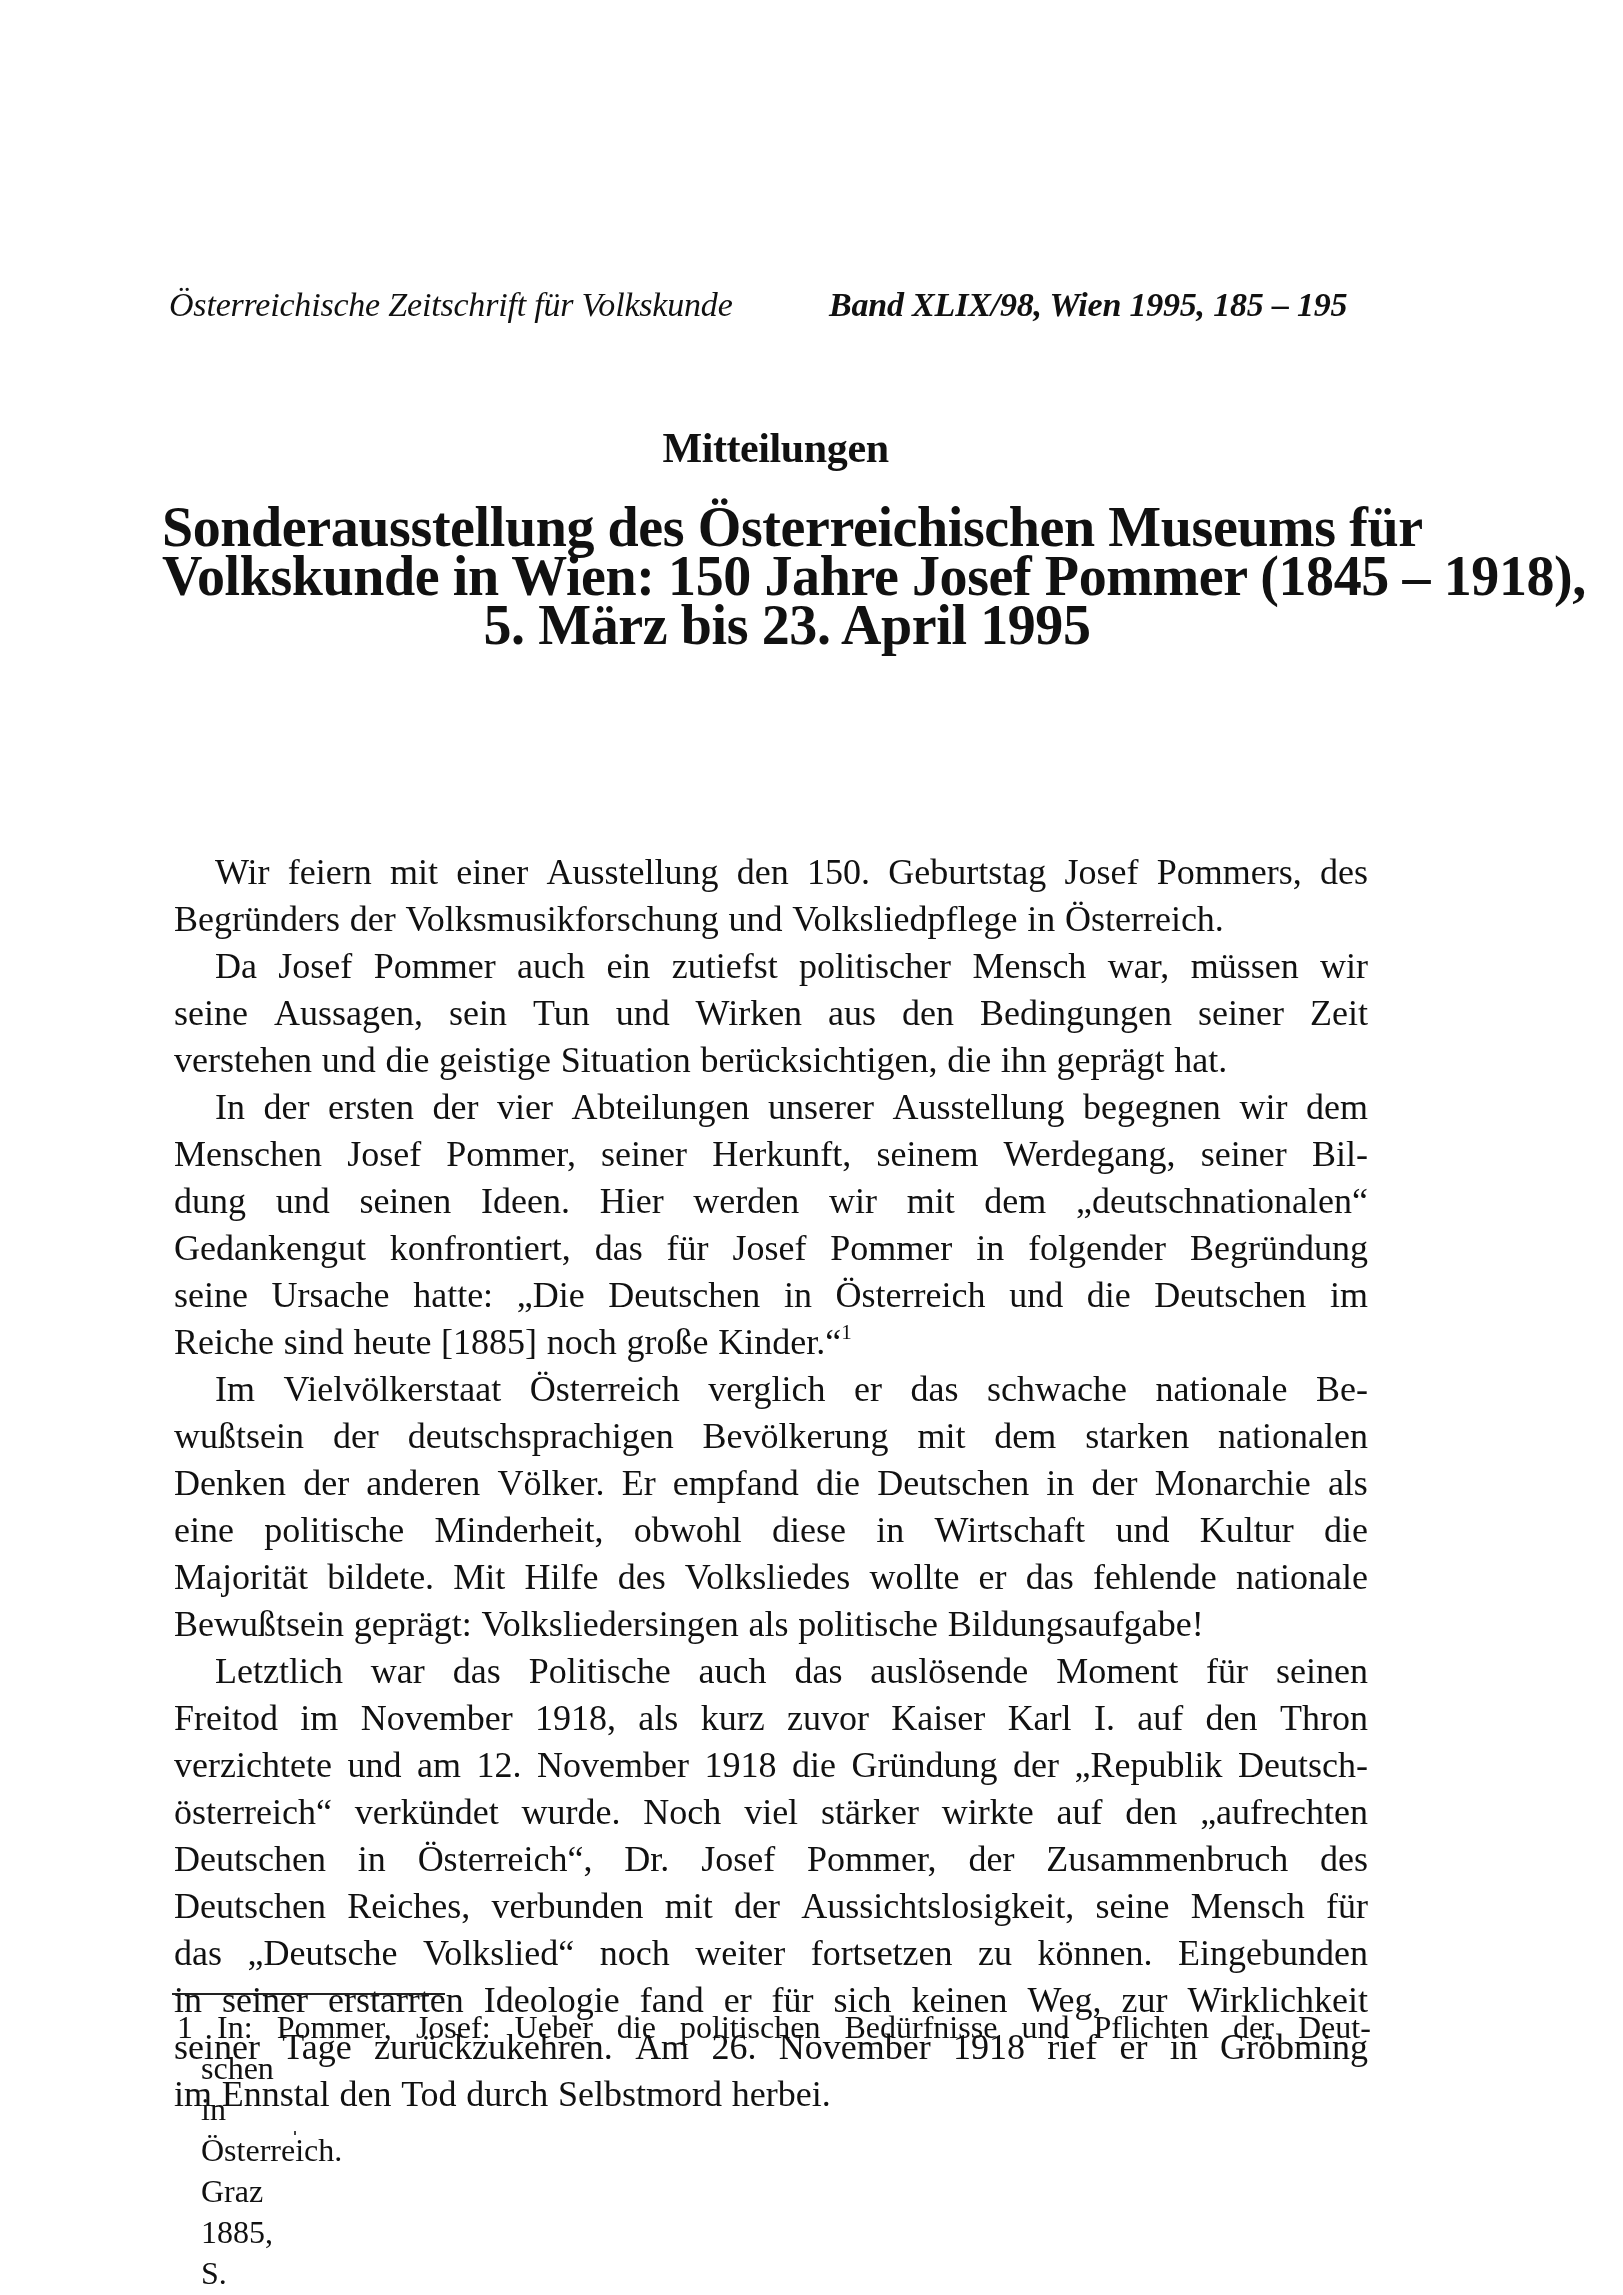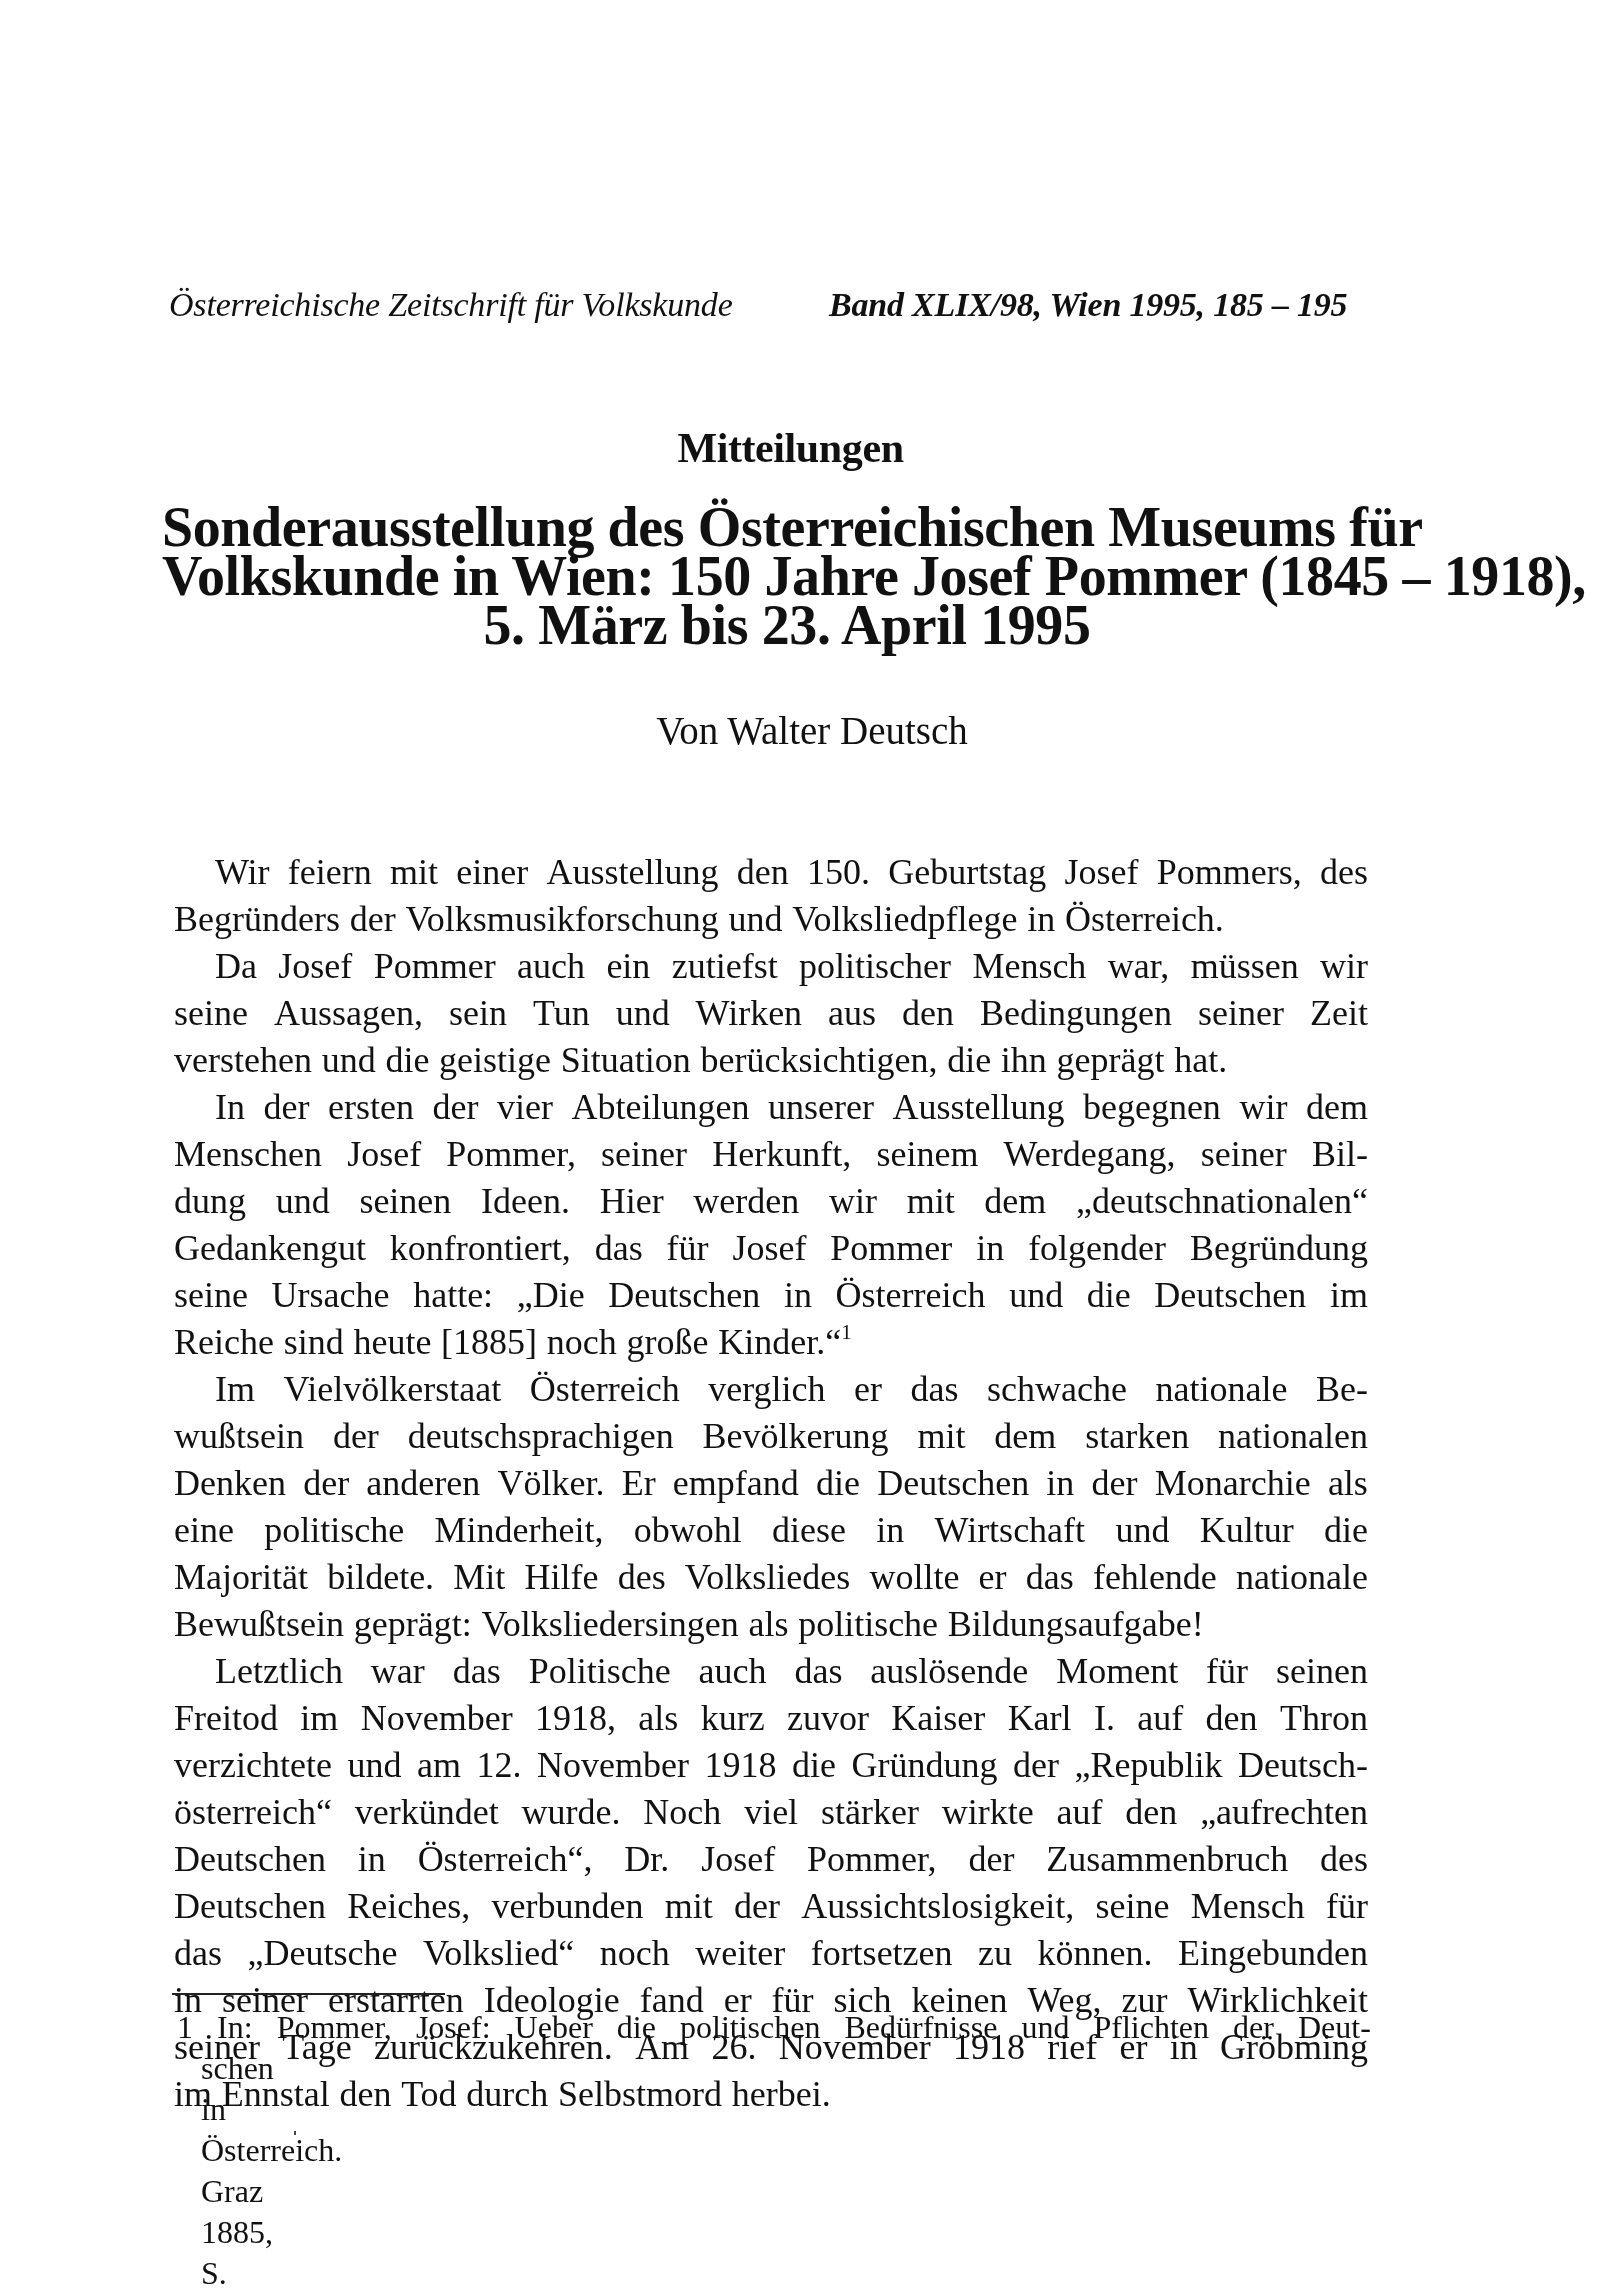--- a/index.html
+++ b/index.html
@@ -4,21 +4,21 @@
 <style>
   html, body { margin: 0; padding: 0; background: #ffffff; }
   body { width: 1624px; height: 2295px; position: relative; overflow: hidden;
          font-family: "Liberation Serif", "DejaVu Serif", serif; color: #111; }
   .page { position: absolute; left: 0; top: 0; width: 1624px; height: 2295px; }
   .running-head { position: absolute; top: 286px; left: 169px; width: 1220px;
          font-style: italic; font-size: 34px; letter-spacing: -0.2px; }
   .running-head .left { position: absolute; left: 0; top: 0; white-space: nowrap; }
   .running-head .right { position: absolute; left: 660px; top: 0; white-space: nowrap; font-weight: bold; }
   .section-title { position: absolute; top: 424px; left: 0; width: 1551px; text-align: center;
-         font-weight: bold; font-size: 42px; letter-spacing: -0.4px; padding-left: 15px; }
+         font-weight: bold; font-size: 42px; letter-spacing: -0.4px; }
   .article-title { position: absolute; top: 503px; left: 162px; width: 1250px; text-align: center;
          font-weight: bold; font-size: 56px; line-height: 49px; letter-spacing: -0.4px; }
   .article-title div { white-space: nowrap; }
   .author { position: absolute; top: 708px; left: 0; width: 1624px; text-align: center;
          font-size: 39px; }
   .body { position: absolute; top: 849px; left: 174px; width: 1194px; font-size: 36px; }
   .line { height: 47px; line-height: 47px; white-space: nowrap; display: flex;
           justify-content: space-between; }
   .line.last { justify-content: flex-start; }
   .line.last span { margin-right: 0.27em; }
@@ -42,21 +42,20 @@
   </div>
 
   <div class="section-title">Mitteilungen</div>
 
   <div class="article-title">
     <div>Sonderausstellung des Österreichischen Museums für</div>
     <div>Volkskunde in Wien: 150 Jahre Josef Pommer (1845 – 1918),</div>
     <div>5. März bis 23. April 1995</div>
   </div>
 
-  <div class="author">Von Walter Deutsch</div>
 
   <div class="body" id="body">
       <div class="line indent">
         <span>Wir</span>
         <span>feiern</span>
         <span>mit</span>
         <span>einer</span>
         <span>Ausstellung</span>
         <span>den</span>
         <span>150.</span>

